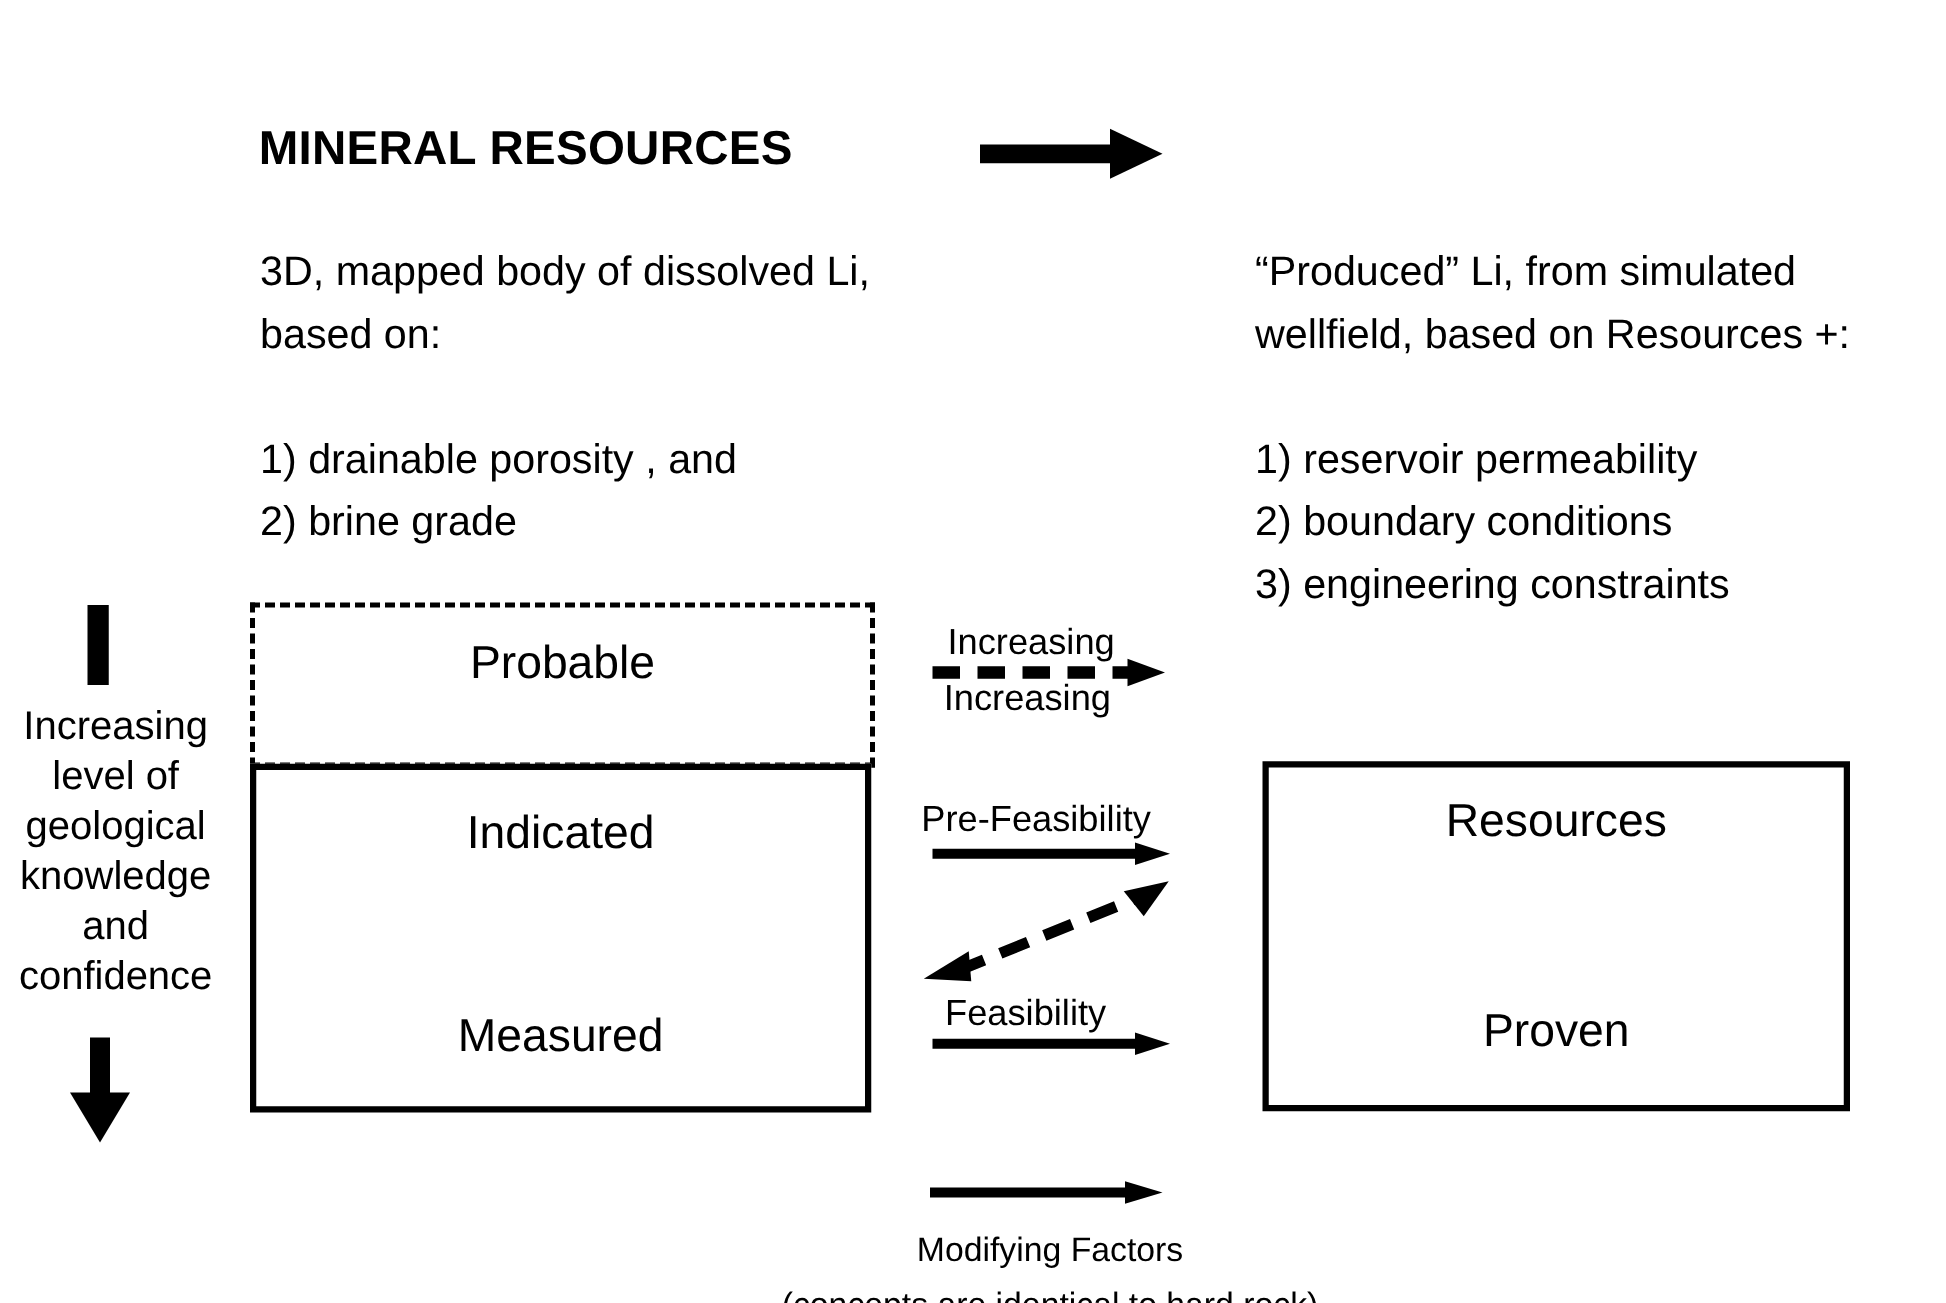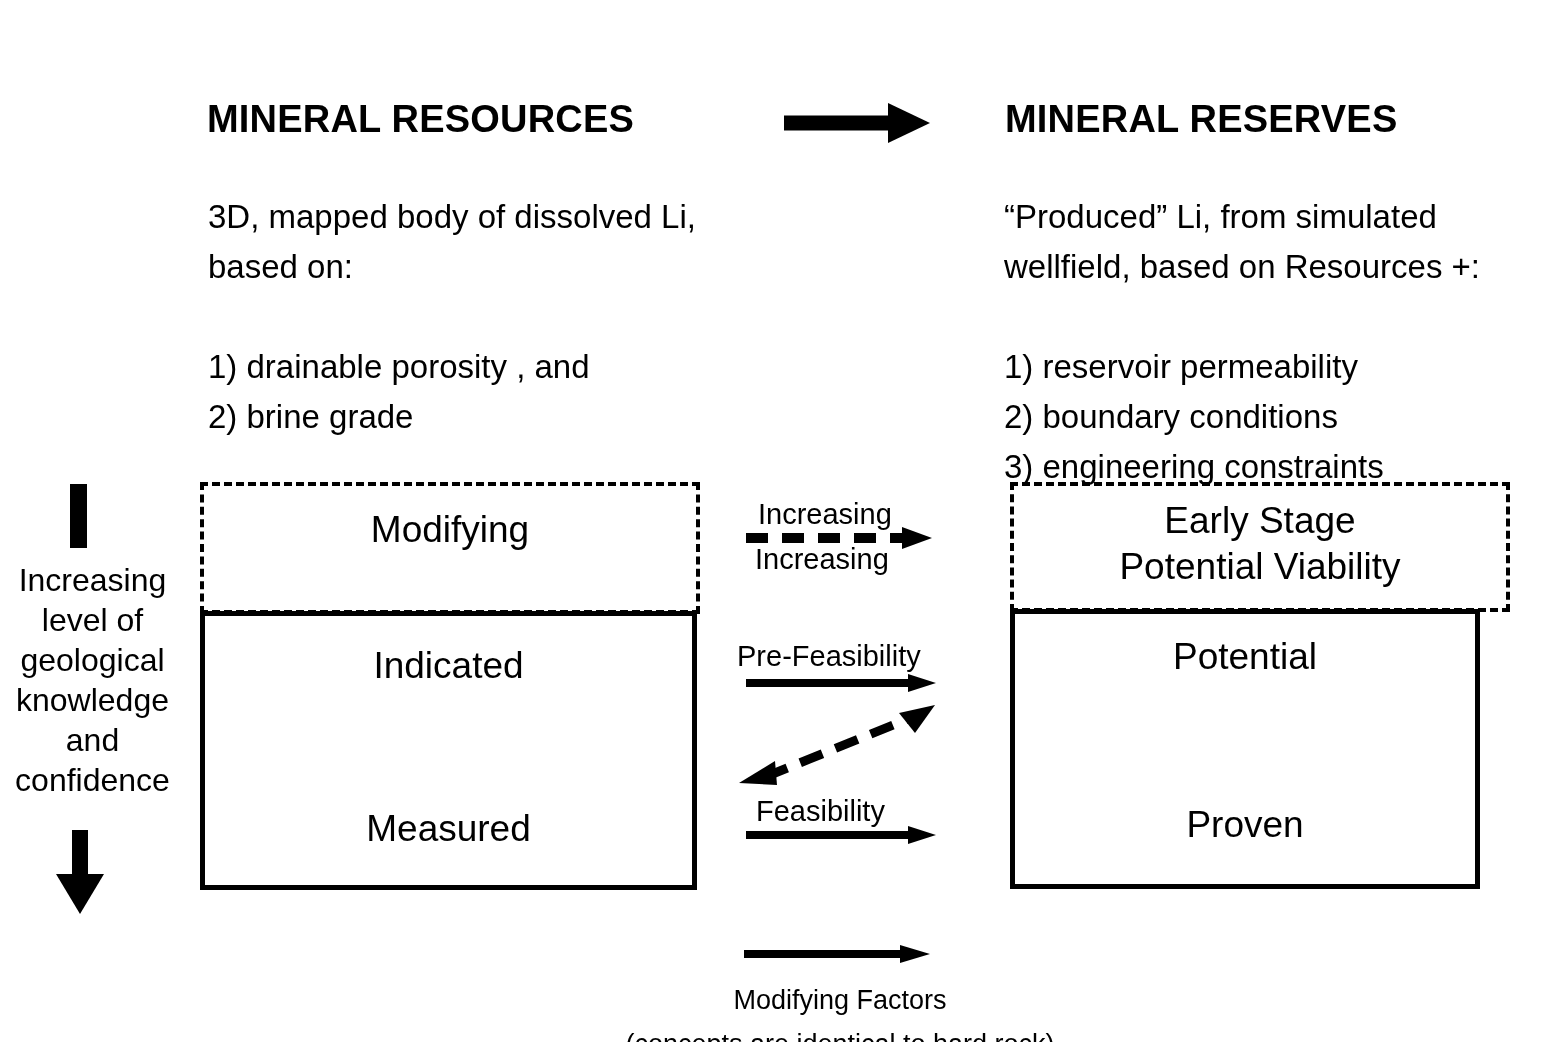--- a/index.html
+++ b/index.html
@@ -88,21 +88,20 @@
 
   <div class="abs col-header" style="left:207px; top:60px;">MINERAL RESOURCES</div>
 
   <div class="abs" style="left:780px; top:55px;">
     <svg width="160" height="56" viewBox="0 0 160 56">
       <line x1="4" y1="28" x2="118" y2="28" stroke="#000" stroke-width="15"></line>
       <polygon points="108,8 150,28 108,48" fill="#000"></polygon>
     </svg>
   </div>
 
-  <div class="abs col-header" style="left:1005px; top:60px;">MINERAL RESERVES</div>
 
   <div class="abs body-text" style="left:208px; top:152px;">3D, mapped body of dissolved Li,
 based on:</div>
 
   <div class="abs body-text" style="left:208px; top:302px;">1) drainable porosity , and
 2) brine grade</div>
 
   <div class="abs body-text" style="left:1004px; top:152px;">“Produced” Li, from simulated
 wellfield, based on Resources +:</div>
 
@@ -124,35 +123,31 @@
 confidence</div>
 
   <div class="abs" style="left:48px; top:788px;">
     <svg width="64" height="90" viewBox="0 0 64 90">
       <rect x="24" y="2" width="16" height="48" fill="#000"></rect>
       <polygon points="8,46 56,46 32,86" fill="#000"></polygon>
     </svg>
   </div>
 
   <div class="abs box-dashed" style="left:200px; top:442px; width:500px; height:132px;">
-    <div class="abs box-label" style="left:0; top:21px; width:100%;">Modifying</div>
+    <div class="abs box-label" style="left:0; top:21px; width:100%;">Probable</div>
   </div>
 
   <div class="abs box-solid" style="left:200px; top:571px; width:497px; height:279px;">
     <div class="abs box-label" style="left:0; top:190px; width:100%;">Measured</div>
     <div class="abs box-label" style="left:0; top:27px; width:100%;">Indicated</div>
   </div>
 
-  <div class="abs box-dashed" style="left:1010px; top:442px; width:500px; height:130px;">
-    <div class="abs box-label" style="left:0; top:12px; width:100%;">Early Stage
-Potential Viability</div>
-  </div>
 
   <div class="abs box-solid" style="left:1010px; top:569px; width:470px; height:280px;">
-    <div class="abs box-label" style="left:0; top:20px; width:100%;">Potential</div>
+    <div class="abs box-label" style="left:0; top:20px; width:100%;">Resources</div>
     <div class="abs box-label" style="left:0; top:188px; width:100%;">Proven</div>
   </div>
 
   <div class="abs mid-label" style="left:758px; top:458px;">Increasing</div>
 
   <div class="abs" style="left:742px; top:482px;">
     <svg width="200" height="32" viewBox="0 0 200 32">
       <line x1="4" y1="16" x2="162" y2="16" stroke="#000" stroke-width="10" stroke-dasharray="22,14"></line>
       <polygon points="160,5 190,16 160,27" fill="#000"></polygon>
     </svg>

